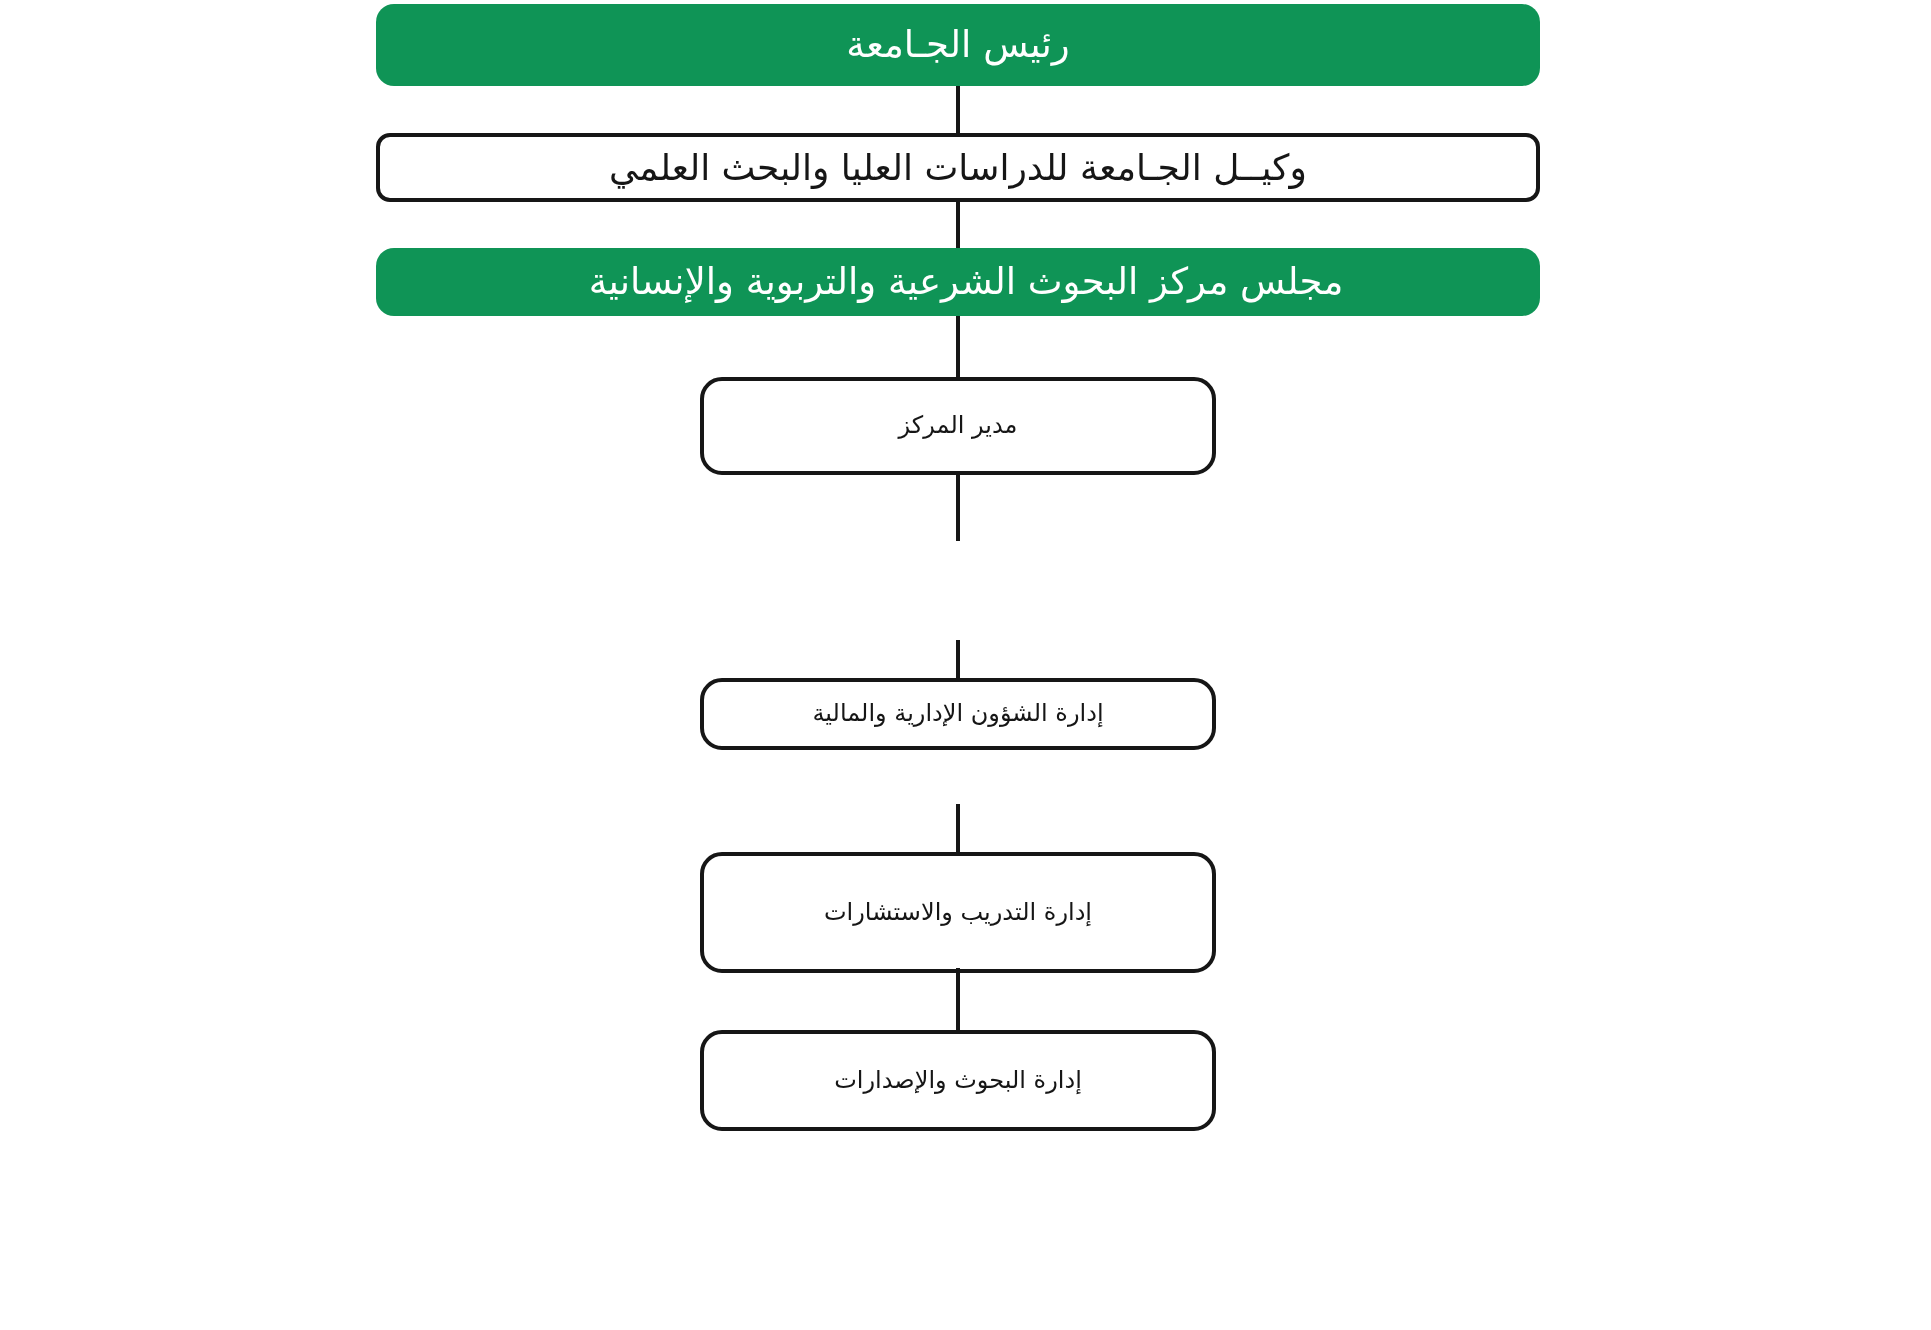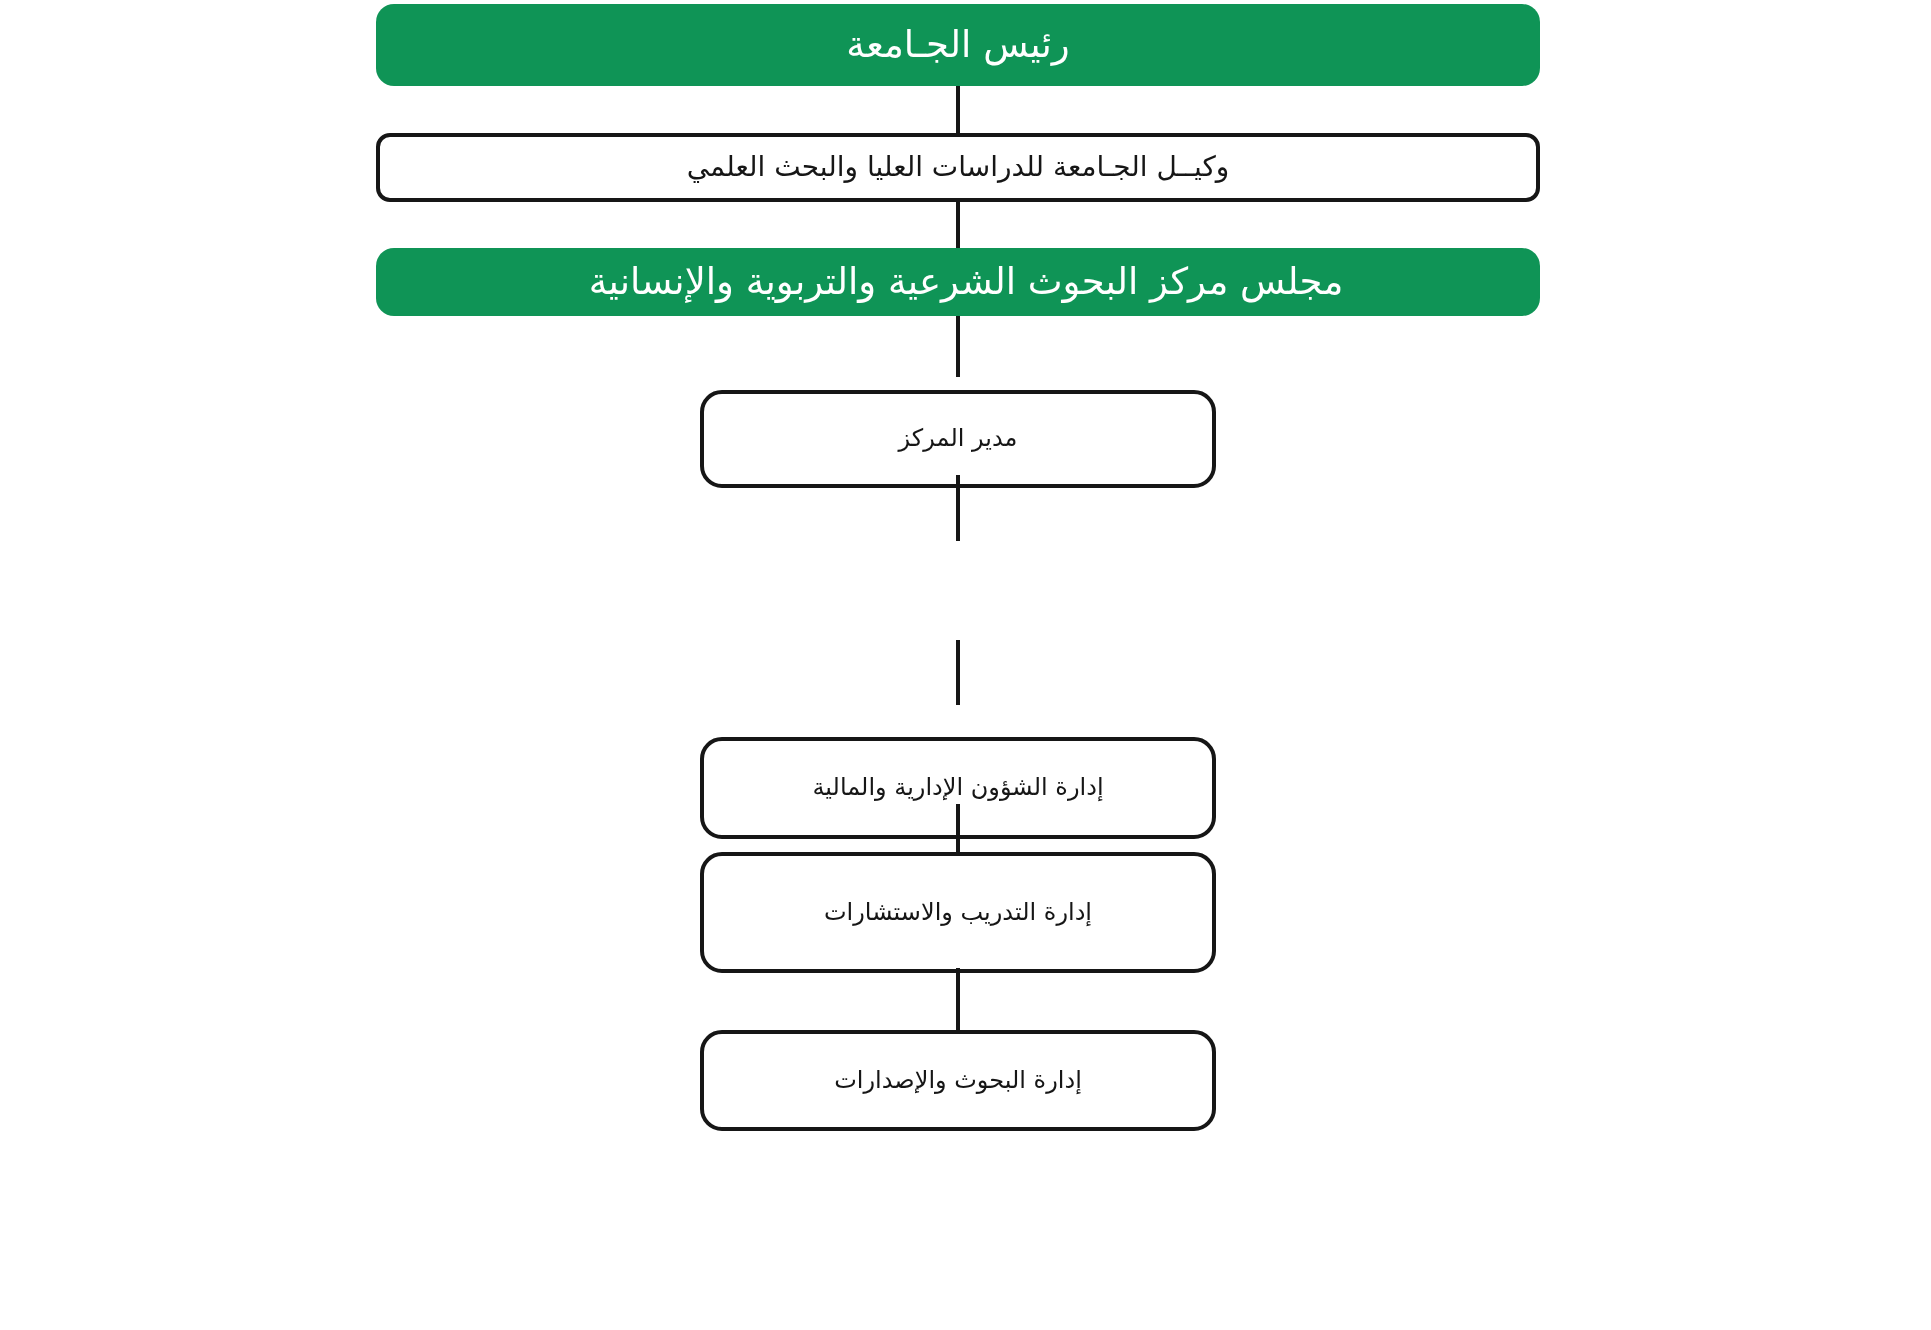--- a/index.html
+++ b/index.html
@@ -40,35 +40,35 @@
   
   .node.outline-wide {
     left: 376px;
     width: 1164px;
     top: 133px;
     height: 69px;
     background: #ffffff;
     color: #161616;
     border: 4px solid #161616;
     border-radius: 14px;
-    font-size: 28px;
+    font-size: 36px;
   }
   
   .node.outline {
     left: 700px;
     width: 516px;
     background: #ffffff;
     color: #161616;
     border: 4px solid #161616;
     border-radius: 22px;
     font-size: 24px;
   }
-  .node.n4 { top: 390px;  height: 98px; }
+  .node.n4 { top: 377px;  height: 98px; }
   .node.n5 { top: 541px;  height: 99px; }
-  .node.n6 { top: 737px;  height: 102px; text-align: right; }
+  .node.n6 { top: 678px;  height: 72px; text-align: right; }
   .node.n7 { top: 852px;  height: 121px; }
   .node.n8 { top: 1030px; height: 101px; }
   
   .connector {
     position: absolute;
     left: 956px;
     width: 4px;
     background: #161616;
   }
   .c1 { top: 86px;  height: 47px; }

